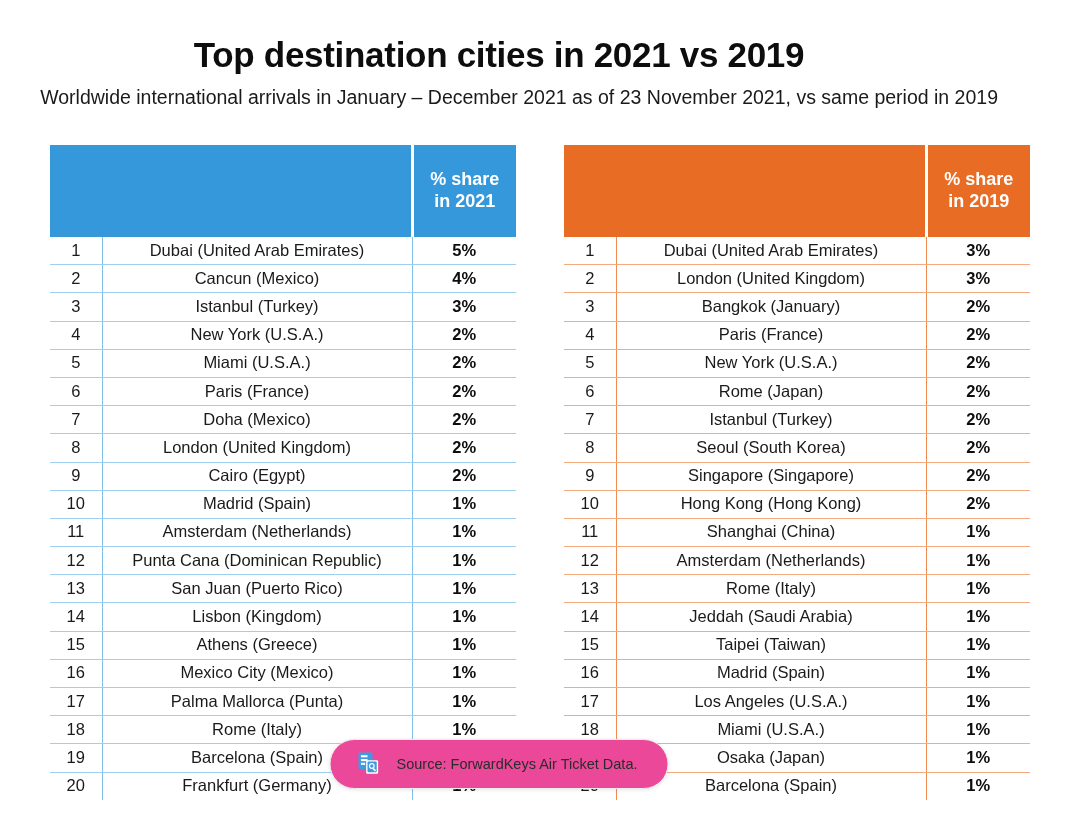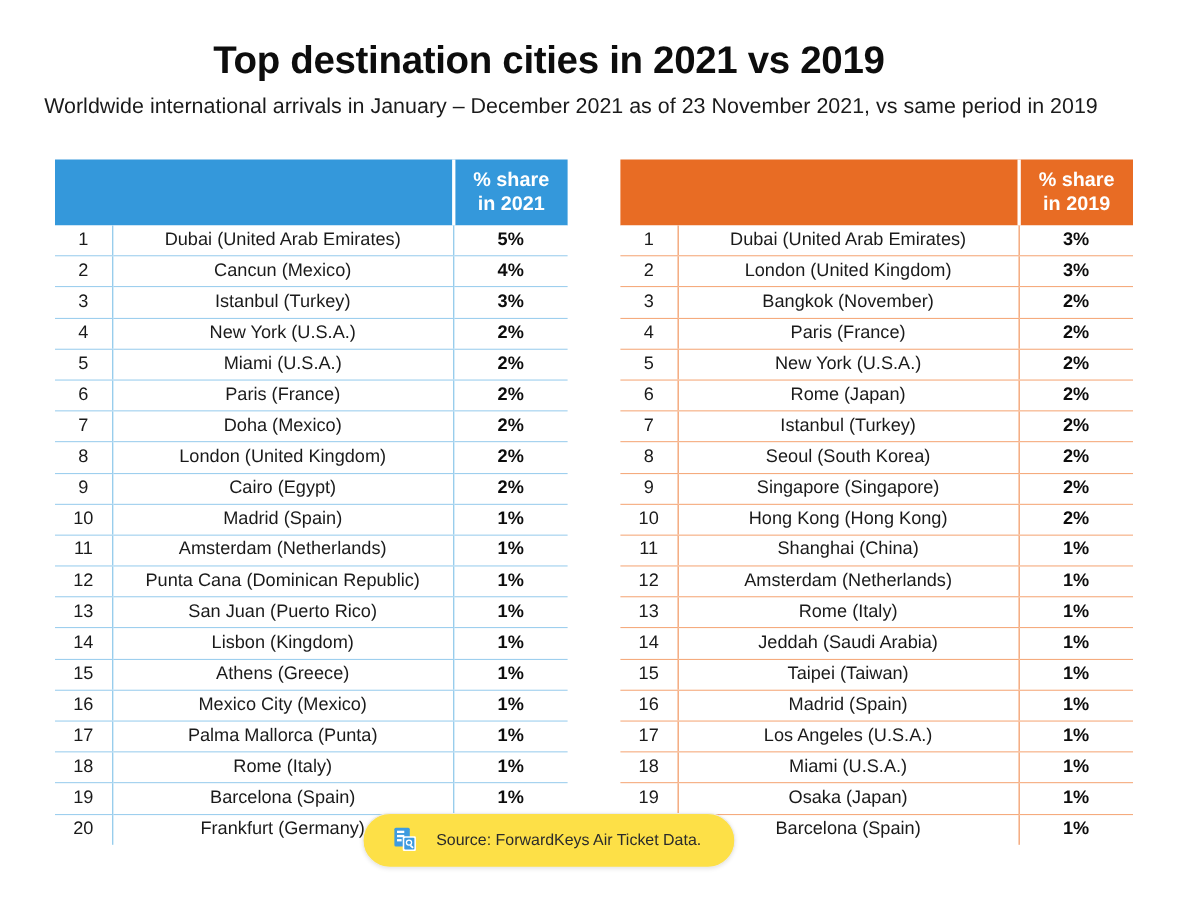--- a/index.html
+++ b/index.html
@@ -59,21 +59,21 @@
     border-collapse: collapse;
     table-layout: fixed;
   }
   table.rank-table col.c-rank  { width: 52px; }
   table.rank-table col.c-city  { width: 310px; }
   table.rank-table col.c-share { width: 104px; }
 
   
   .hdr-blank, .hdr-share {
     height: 60px;
-    padding: 0;
+    padding: 16px;
     vertical-align: middle;
     color: #ffffff;
     font-size: 18px;
     font-weight: bold;
     text-align: center;
     line-height: 1.22;
   }
   .tbl-blue .hdr-blank  { background: #3498db; }
   .tbl-blue .hdr-share  { background: #3498db; border-left: 3px solid #ffffff; }
   .tbl-orange .hdr-blank { background: #e86c24; }
@@ -116,21 +116,21 @@
 
   
   .source-pill {
     position: absolute;
     left: 50%;
     transform: translateX(-50%);
     top: 739px;
     display: flex;
     align-items: center;
     gap: 14px;
-    background: #fde047;
+    background: #ec4899;
     border: 1px solid #ececec;
     border-radius: 26px;
     padding: 11px 30px 11px 26px;
     box-shadow: 0 1px 4px rgba(0,0,0,0.10);
   }
   .source-icon {
     width: 26px;
     height: 26px;
     flex: 0 0 26px;
     display: block;
@@ -306,21 +306,21 @@
               <td class="city">Dubai (United Arab Emirates)</td>
               <td class="share">3%</td>
             </tr>
             <tr>
               <td class="rank">2</td>
               <td class="city">London (United Kingdom)</td>
               <td class="share">3%</td>
             </tr>
             <tr>
               <td class="rank">3</td>
-              <td class="city">Bangkok (November)</td>
+              <td class="city">Bangkok (January)</td>
               <td class="share">2%</td>
             </tr>
             <tr>
               <td class="rank">4</td>
               <td class="city">Paris (France)</td>
               <td class="share">2%</td>
             </tr>
             <tr>
               <td class="rank">5</td>
               <td class="city">New York (U.S.A.)</td>

